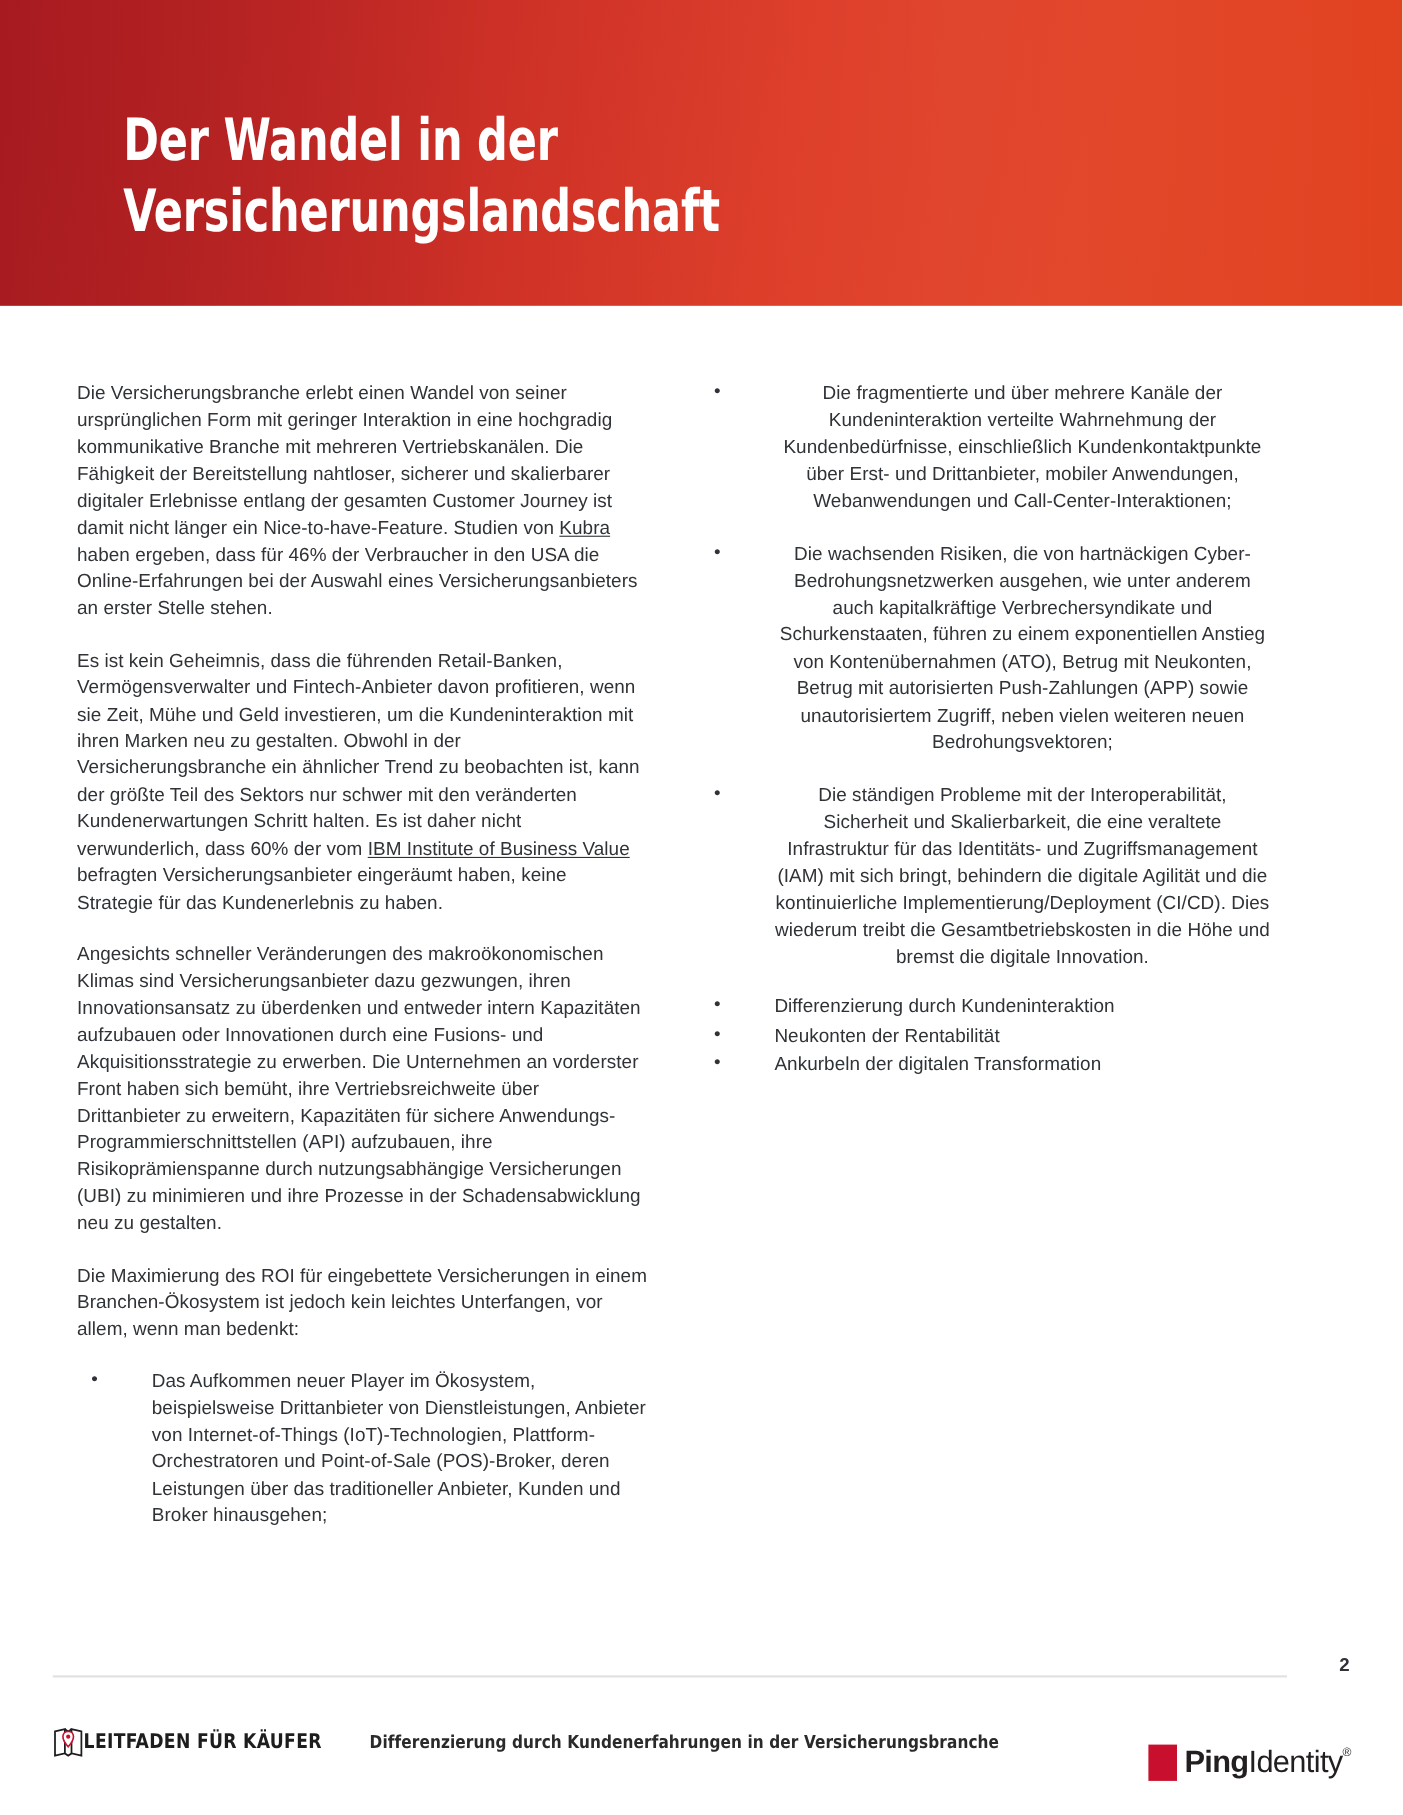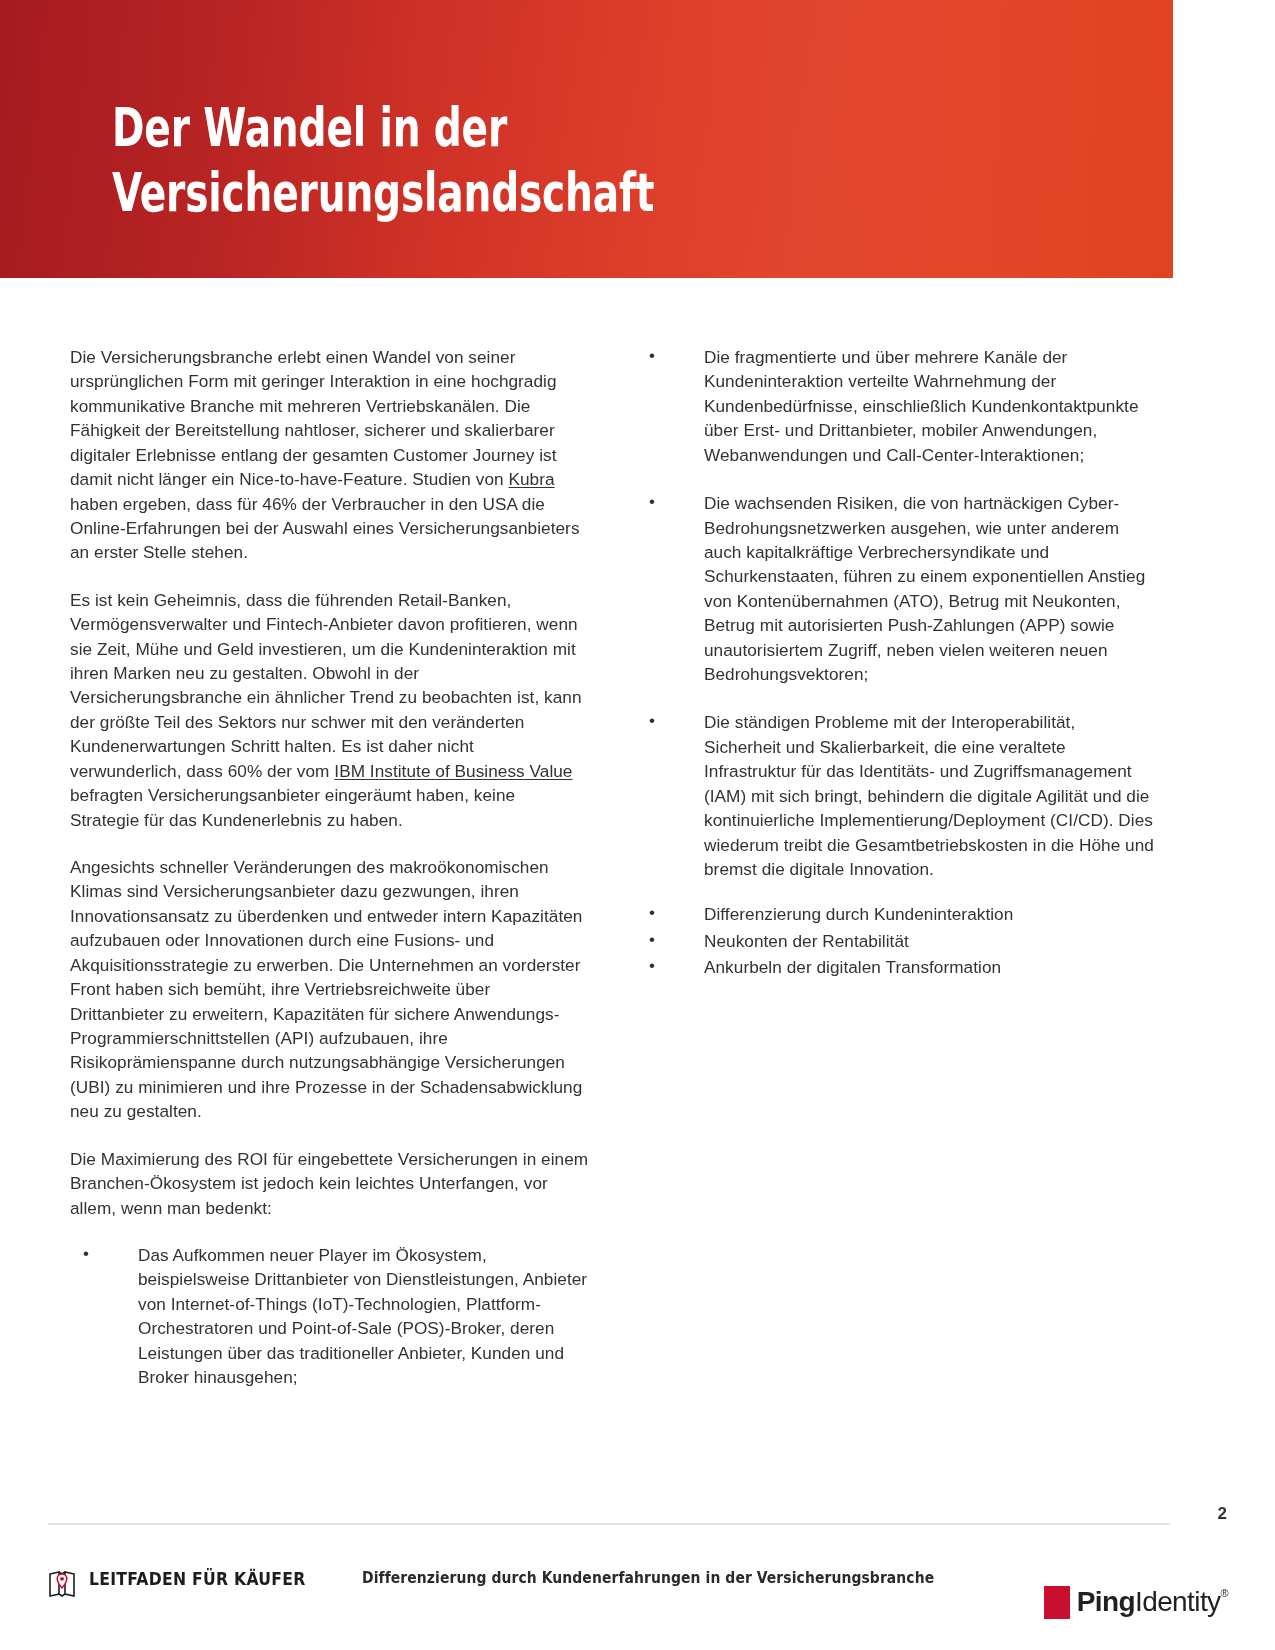--- a/index.html
+++ b/index.html
@@ -14,21 +14,21 @@
     font-family: "Liberation Sans", sans-serif;
     color: #2b2f33;
     overflow: hidden;
   }
 
   
   .header-banner {
     position: absolute;
     top: 0;
     left: 0;
-    width: 1173px;
+    width: 1275px;
     height: 278px;
     background: linear-gradient(100deg, #b42025 0%, #c32a26 22%, #dc3a26 55%, #e24225 78%, #e0431f 100%);
     overflow: hidden;
     text-decoration: underline;
   }
   .header-banner::after {
     content: "";
     position: absolute;
     inset: 0;
     background: linear-gradient(90deg, rgba(150,20,26,0.45) 0%, rgba(150,20,26,0.0) 35%, rgba(255,255,255,0.04) 70%, rgba(255,255,255,0.0) 100%);
@@ -144,21 +144,21 @@
     position: absolute;
     left: 48px;
     top: 1557px;
     width: 1180px;
     height: 52px;
     display: flex;
     align-items: center;
   }
   .footer-left {
     display: flex;
-    gap: 13px;
+    align-items: center;
   }
   .guide-icon {
     width: 28px;
     height: 30px;
     position: relative;
     flex: 0 0 28px;
   }
   .guide-label {
     font-family: "Liberation Sans Narrow", "DejaVu Sans Condensed", "Liberation Sans", sans-serif;
     font-size: 18.5px;
@@ -236,21 +236,21 @@
       <p class="body-text">Die Maximierung des ROI für eingebettete Versicherungen in einem Branchen-Ökosystem ist jedoch kein leichtes Unterfangen, vor allem, wenn man bedenkt:</p>
 
       <ul class="bullets">
         <li>Das Aufkommen neuer Player im Ökosystem, beispielsweise Drittanbieter von Dienstleistungen, Anbieter von Internet-of-Things (IoT)-Technologien, Plattform-Orchestratoren und Point-of-Sale (POS)-Broker, deren Leistungen über das traditioneller Anbieter, Kunden und Broker hinausgehen;</li>
       </ul>
 
     </div>
 
     <div class="col right">
 
-      <ul class="bullets" style="margin-top:0;">
+      <ul class="bullets" style="margin-top:0;text-align:center;">
         <li>Die fragmentierte und über mehrere Kanäle der Kundeninteraktion verteilte Wahrnehmung der Kundenbedürfnisse, einschließlich Kundenkontaktpunkte über Erst- und Drittanbieter, mobiler Anwendungen, Webanwendungen und Call-Center-Interaktionen;</li>
         <li>Die wachsenden Risiken, die von hartnäckigen Cyber-Bedrohungsnetzwerken ausgehen, wie unter anderem auch kapitalkräftige Verbrechersyndikate und Schurkenstaaten, führen zu einem exponentiellen Anstieg von Kontenübernahmen (ATO), Betrug mit Neukonten, Betrug mit autorisierten Push-Zahlungen (APP) sowie unautorisiertem Zugriff, neben vielen weiteren neuen Bedrohungsvektoren;</li>
         <li>Die ständigen Probleme mit der Interoperabilität, Sicherheit und Skalierbarkeit, die eine veraltete Infrastruktur für das Identitäts- und Zugriffsmanagement (IAM) mit sich bringt, behindern die digitale Agilität und die kontinuierliche Implementierung/Deployment (CI/CD). Dies wiederum treibt die Gesamtbetriebskosten in die Höhe und bremst die digitale Innovation.</li>
       </ul>
 
 
       <ul class="bullets tight">
         <li>Differenzierung durch Kundeninteraktion</li>
         <li>Neukonten der Rentabilität</li>
         <li>Ankurbeln der digitalen Transformation</li>

